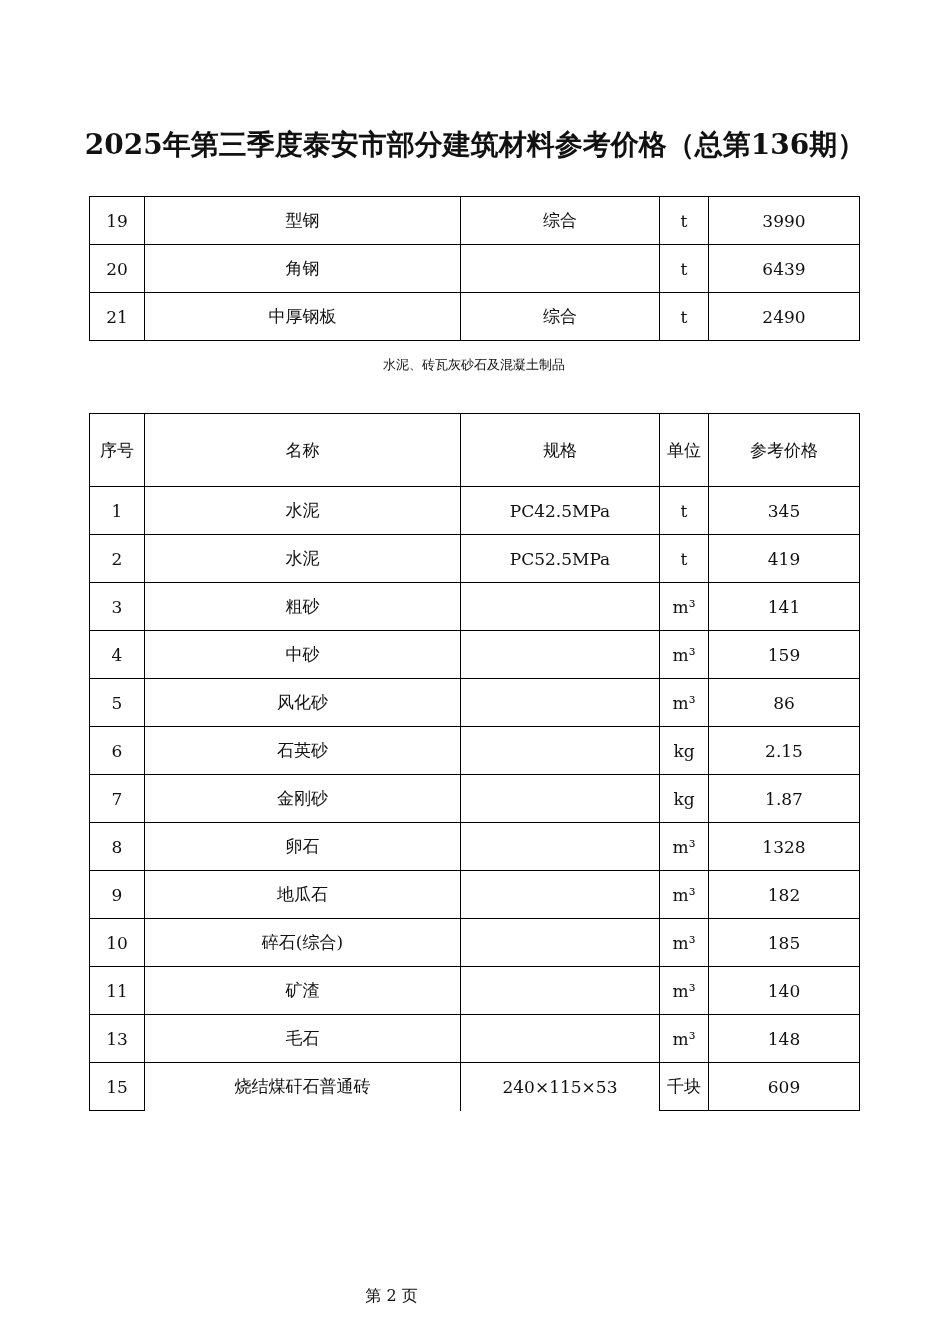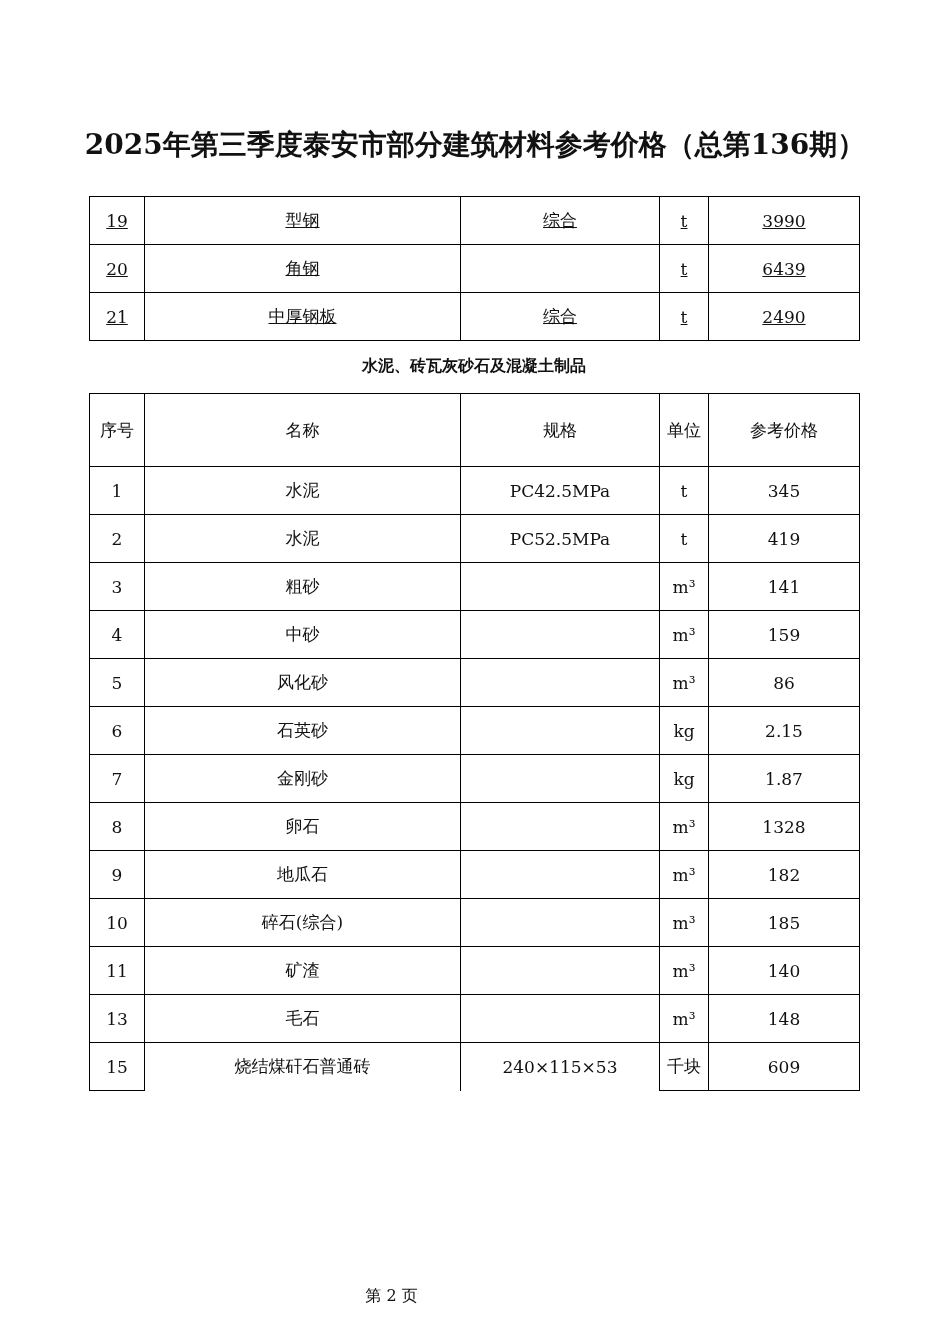--- a/index.html
+++ b/index.html
@@ -3,25 +3,25 @@
 <meta charset="utf-8">
 <style>
   html, body { margin: 0; padding: 0; background: #ffffff; }
   body { width: 950px; height: 1344px; position: relative; overflow: hidden;
          font-family: "DejaVu Serif", "Liberation Serif", serif; color: #111; }
   .title { position: absolute; top: 118px; left: 0; width: 950px; text-align: center;
            font-size: 28px; font-weight: bold; letter-spacing: 0px; margin-top: 8px; }
   table { position: absolute; left: 89px; border-collapse: collapse; table-layout: fixed; width: 770px; }
   td { border: 1.5px solid #000; text-align: center; vertical-align: middle; font-size: 17px; padding: 0; }
   col.c1 { width: 55px; } col.c2 { width: 316px; } col.c3 { width: 199px; } col.c4 { width: 49px; } col.c5 { width: 151px; }
-  #t1 { top: 196px; text-decoration: underline; }
+  #t1 { top: 196px; }
   #t1 td { height: 47px; }
   .section { position: absolute; top: 356px; left: 89px; width: 770px; text-align: center;
-             font-size: 16px; font-weight: bold; }
-  #t2 { top: 393px; }
+             font-size: 13px; font-weight: normal; }
+  #t2 { top: 413px; }
   #t2 tr.hdr td { height: 72px; }
   #t2 tr.row td { height: 47px; }
   #t2 tr.last td.open { border-bottom: none; }
   .footer { position: absolute; top: 1286px; left: 0; width: 783px; text-align: center; font-size: 16px; }
 </style>
 </head>
 <body>
 
 <div class="title">2025年第三季度泰安市部分建筑材料参考价格（总第136期）</div>
 

